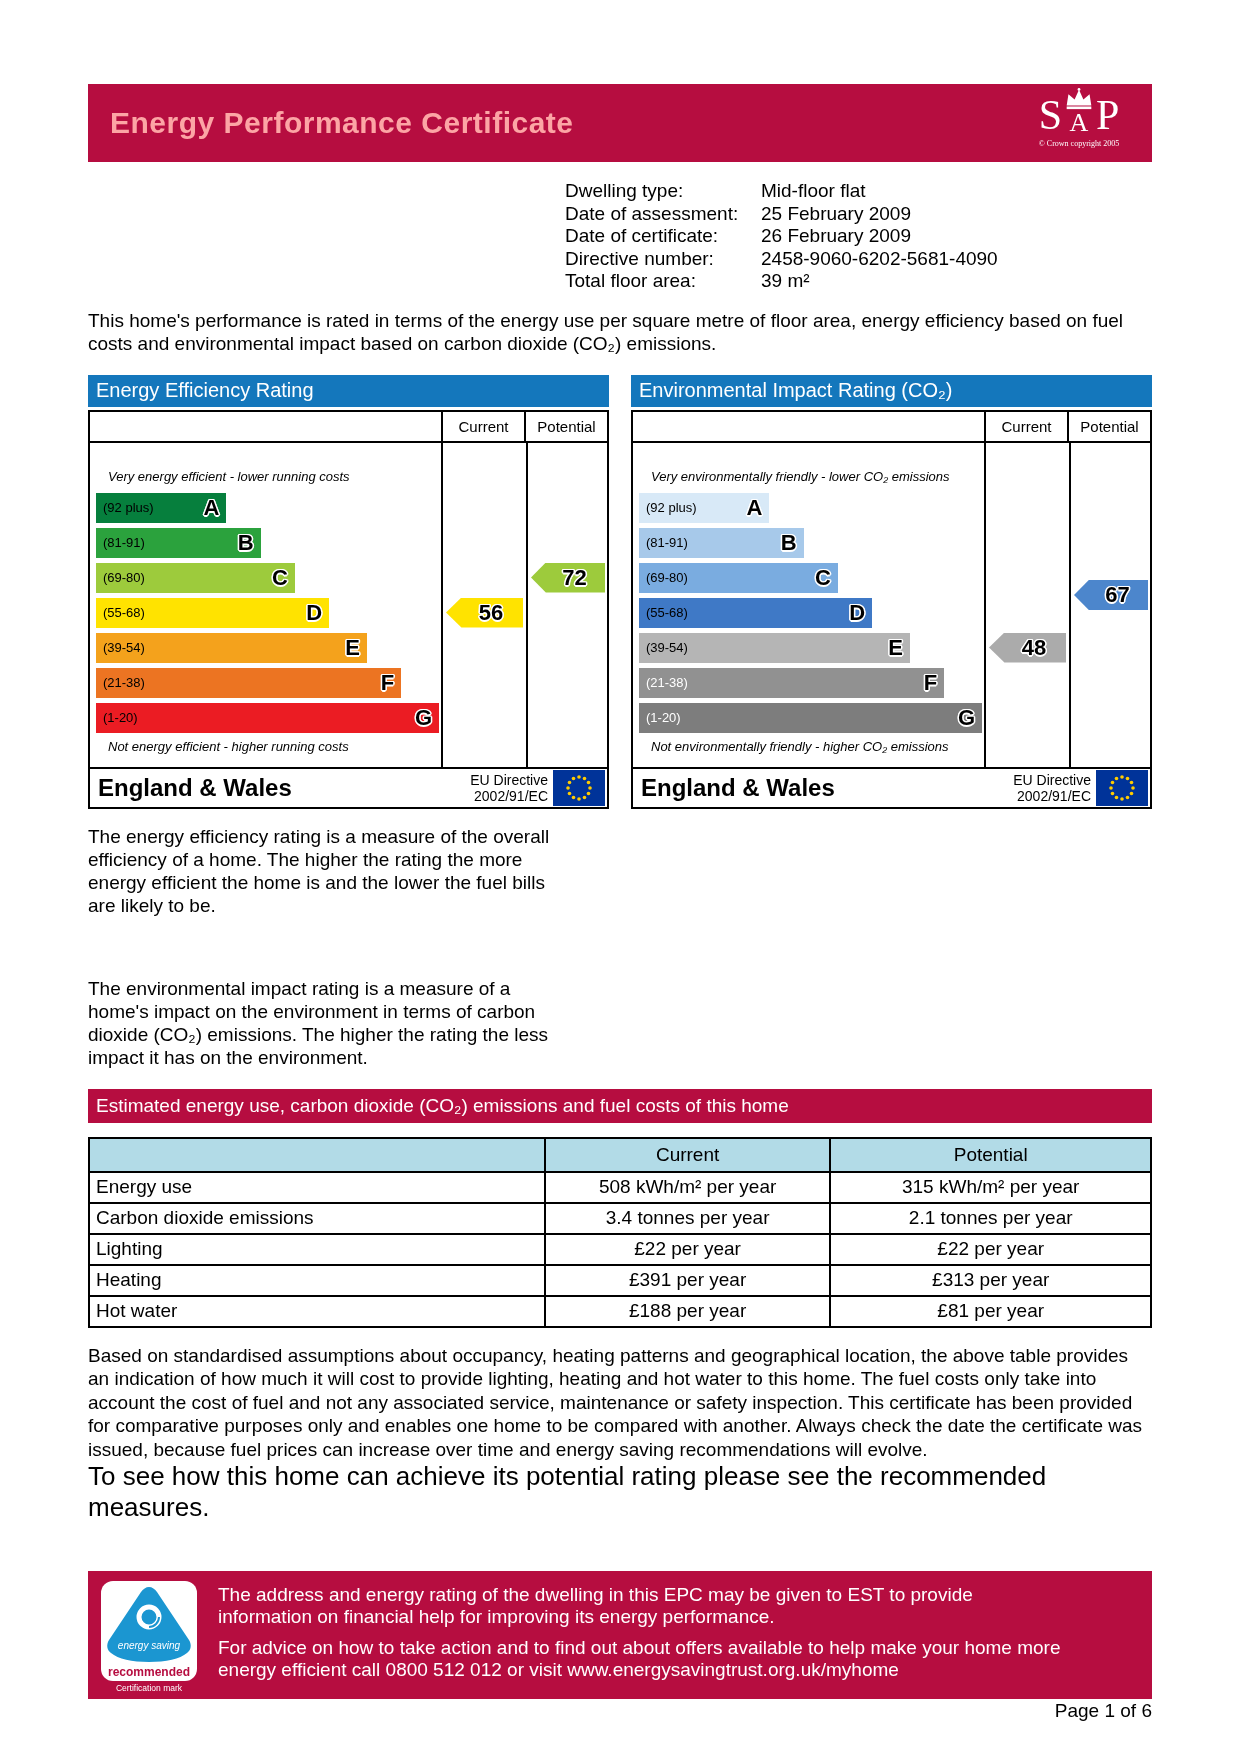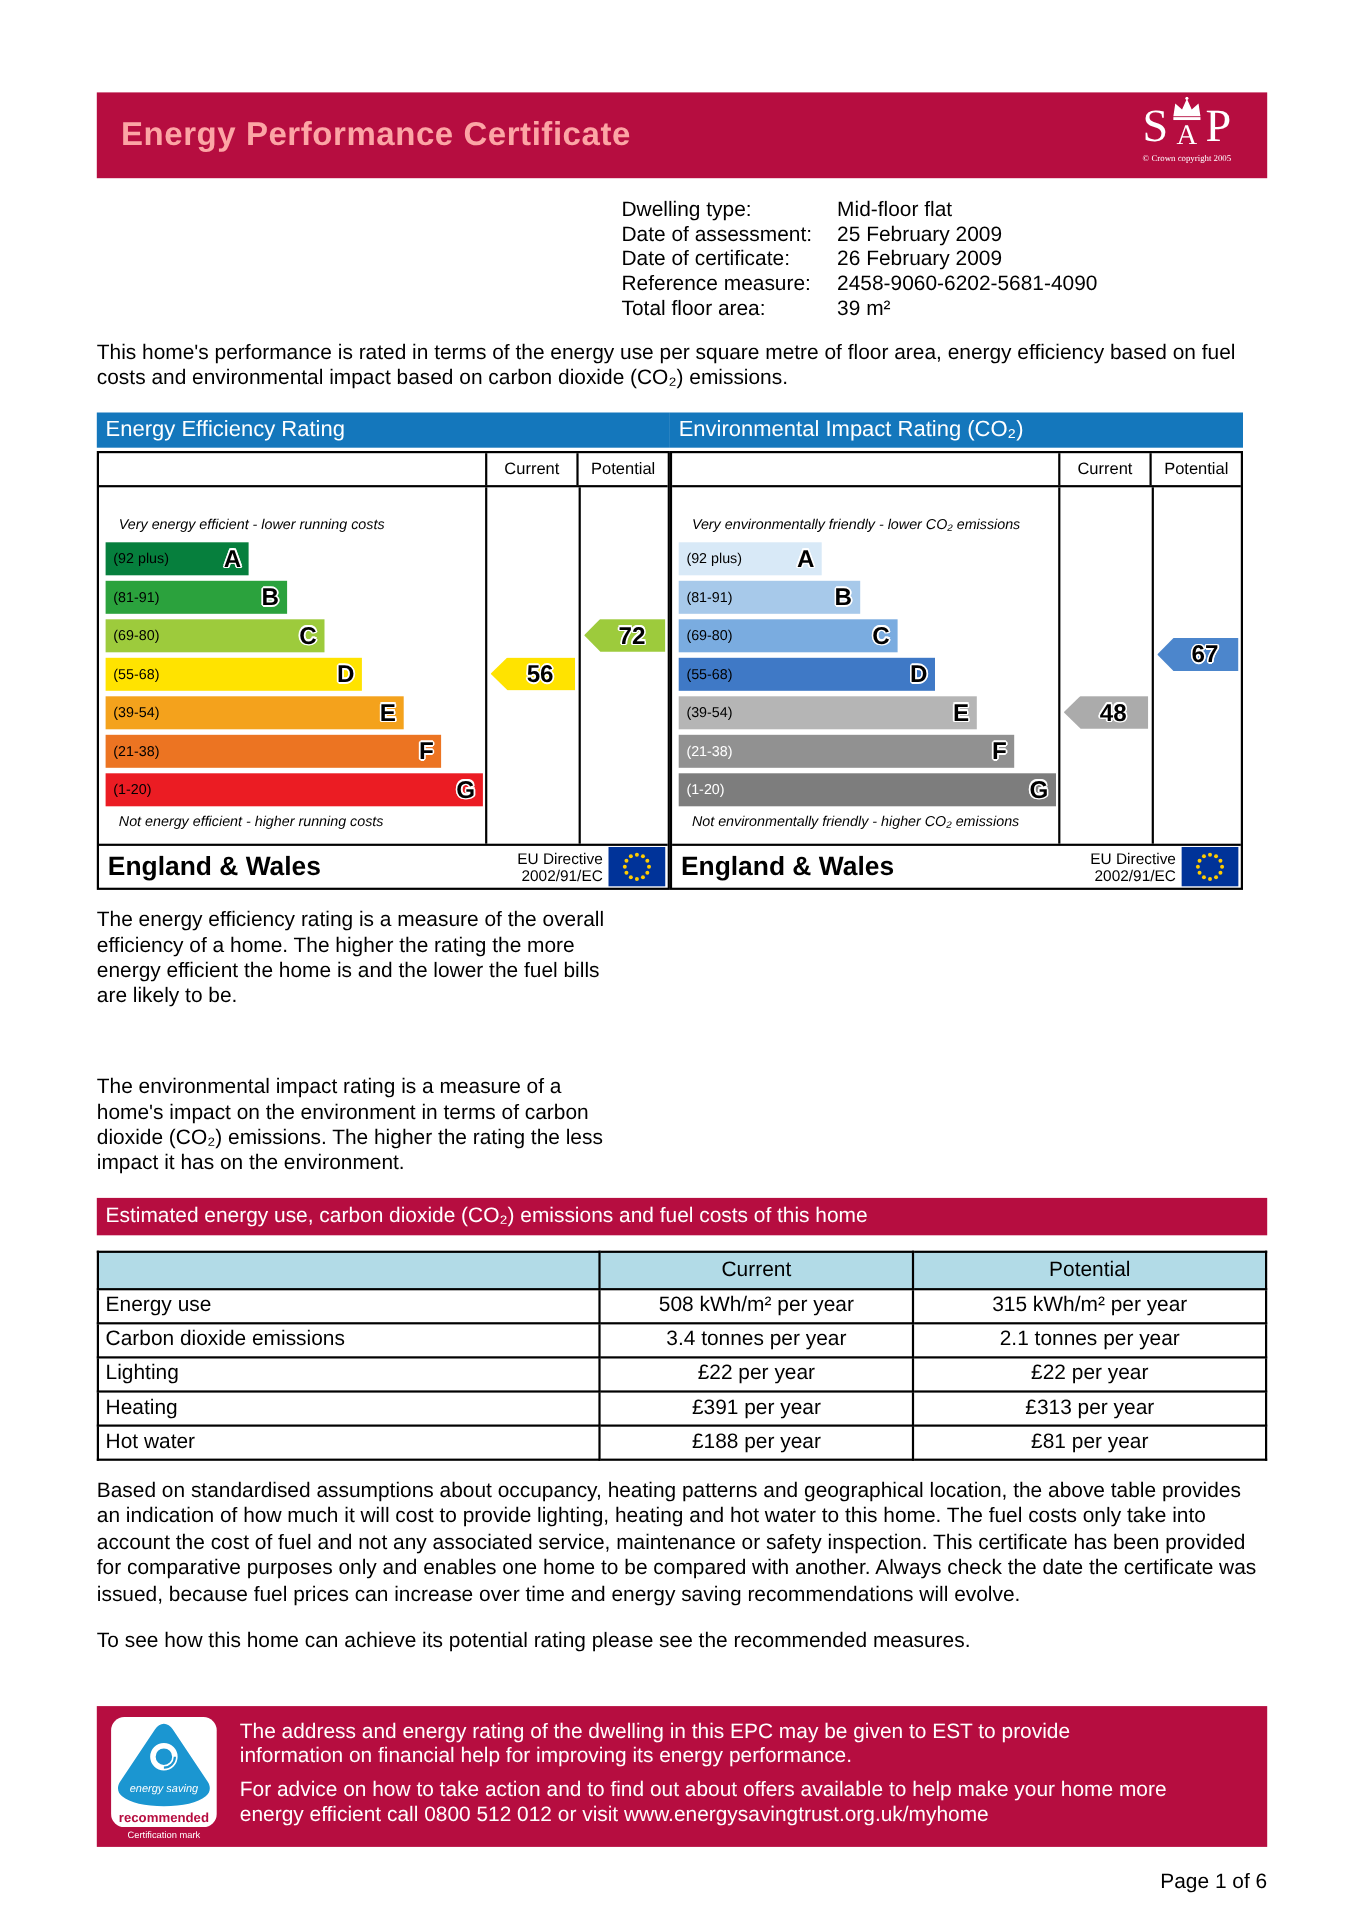--- a/index.html
+++ b/index.html
@@ -21,21 +21,21 @@
   .sap-a{font-size:26px;}
   .sap-copy{font-size:8px;margin-top:3px;font-family:"Liberation Serif",serif;}
 
   
   .props{margin-top:18px;margin-left:477px;font-size:19px;line-height:22.5px;}
   .prop-label{display:inline-block;width:196px;}
 
   .intro{margin-top:16px;font-size:19px;line-height:23px;width:1050px;}
 
   
-  .charts{display:flex;margin-top:20px;align-items:center;}
+  .charts{display:flex;gap:22px;margin-top:20px;align-items:center;}
   .chart{width:521px;}
   .chart-banner{height:32px;background:var(--chartblue);color:#fff;font-size:20px;line-height:31px;padding-left:8px;}
   .chart-box{border:2px solid #000;margin-top:3px;}
   .chart-head{display:flex;height:31px;border-bottom:2px solid #000;font-size:15px;}
   .ch-c1{width:351px;}
   .ch-c2{width:83px;border-left:2px solid #000;text-align:center;line-height:29px;}
   .ch-c3{flex:1;border-left:2px solid #000;text-align:center;line-height:29px;}
   .chart-main{position:relative;height:324px;}
   .vline{position:absolute;top:0;bottom:0;width:2px;background:#000;}
   .vline.v1{left:351px;}
@@ -66,21 +66,21 @@
   .section-banner{margin-top:20px;height:34px;background:var(--crimson);color:#fff;font-size:19px;line-height:33px;padding-left:8px;}
 
   table.est{border-collapse:collapse;margin-top:14px;width:1064px;font-size:19px;}
   table.est td{border:2px solid #000;height:31px;}
   table.est .hrow td{background:var(--tableblue);height:34px;}
   td.c-label{width:455px;padding-left:6px;margin-left:36px;}
   td.c-cur{width:285px;text-align:center;}
   td.c-pot{width:320px;text-align:center;}
 
   .assumptions{margin-top:16px;font-size:19px;line-height:23.5px;width:1060px;}
-  .see-line{margin-top:20px;font-size:19px;}
+  .see-line{font-size:26px;}
 
   .footer-box{margin-top:48px;height:128px;background:var(--crimson);position:relative;color:#fff;}
   .est-badge{position:absolute;left:13px;top:10px;width:96px;height:100px;background:#fff;border-radius:12px;overflow:hidden;}
   .cert-mark{position:absolute;left:13px;top:112px;width:96px;text-align:center;font-size:8.5px;color:#fff;}
   .footer-text{margin-left:130px;padding-top:13px;font-size:19px;line-height:22px;width:850px;}
   .footer-text p + p{margin-top:9px;}
 
   .page-num{position:absolute;top:1700px;left:88px;width:1064px;text-align:right;font-size:19px;}
 </style>
 </head>
@@ -104,21 +104,21 @@
         <span class="sap-p">P</span>
       </div>
       <div class="sap-copy">© Crown copyright 2005</div>
     </div>
   </div>
 
   <div class="props">
       <div class="prop-row"><span class="prop-label">Dwelling type:</span><span class="prop-value">Mid-floor flat</span></div>
       <div class="prop-row"><span class="prop-label">Date of assessment:</span><span class="prop-value">25 February 2009</span></div>
       <div class="prop-row"><span class="prop-label">Date of certificate:</span><span class="prop-value">26 February 2009</span></div>
-      <div class="prop-row"><span class="prop-label">Reference measure:</span><span class="prop-value">2458-9060-6202-5681-4090</span></div>
+      <div class="prop-row"><span class="prop-label">Directive number:</span><span class="prop-value">2458-9060-6202-5681-4090</span></div>
       <div class="prop-row"><span class="prop-label">Total floor area:</span><span class="prop-value">39 m²</span></div>
     </div>
 
   <p class="intro">This home's performance is rated in terms of the energy use per square metre of floor area, energy efficiency based on fuel costs and environmental impact based on carbon dioxide (CO₂) emissions.</p>
 
   <div class="charts">
 
     <div class="chart">
       <div class="chart-banner">Energy Efficiency Rating</div>
       <div class="chart-box">

